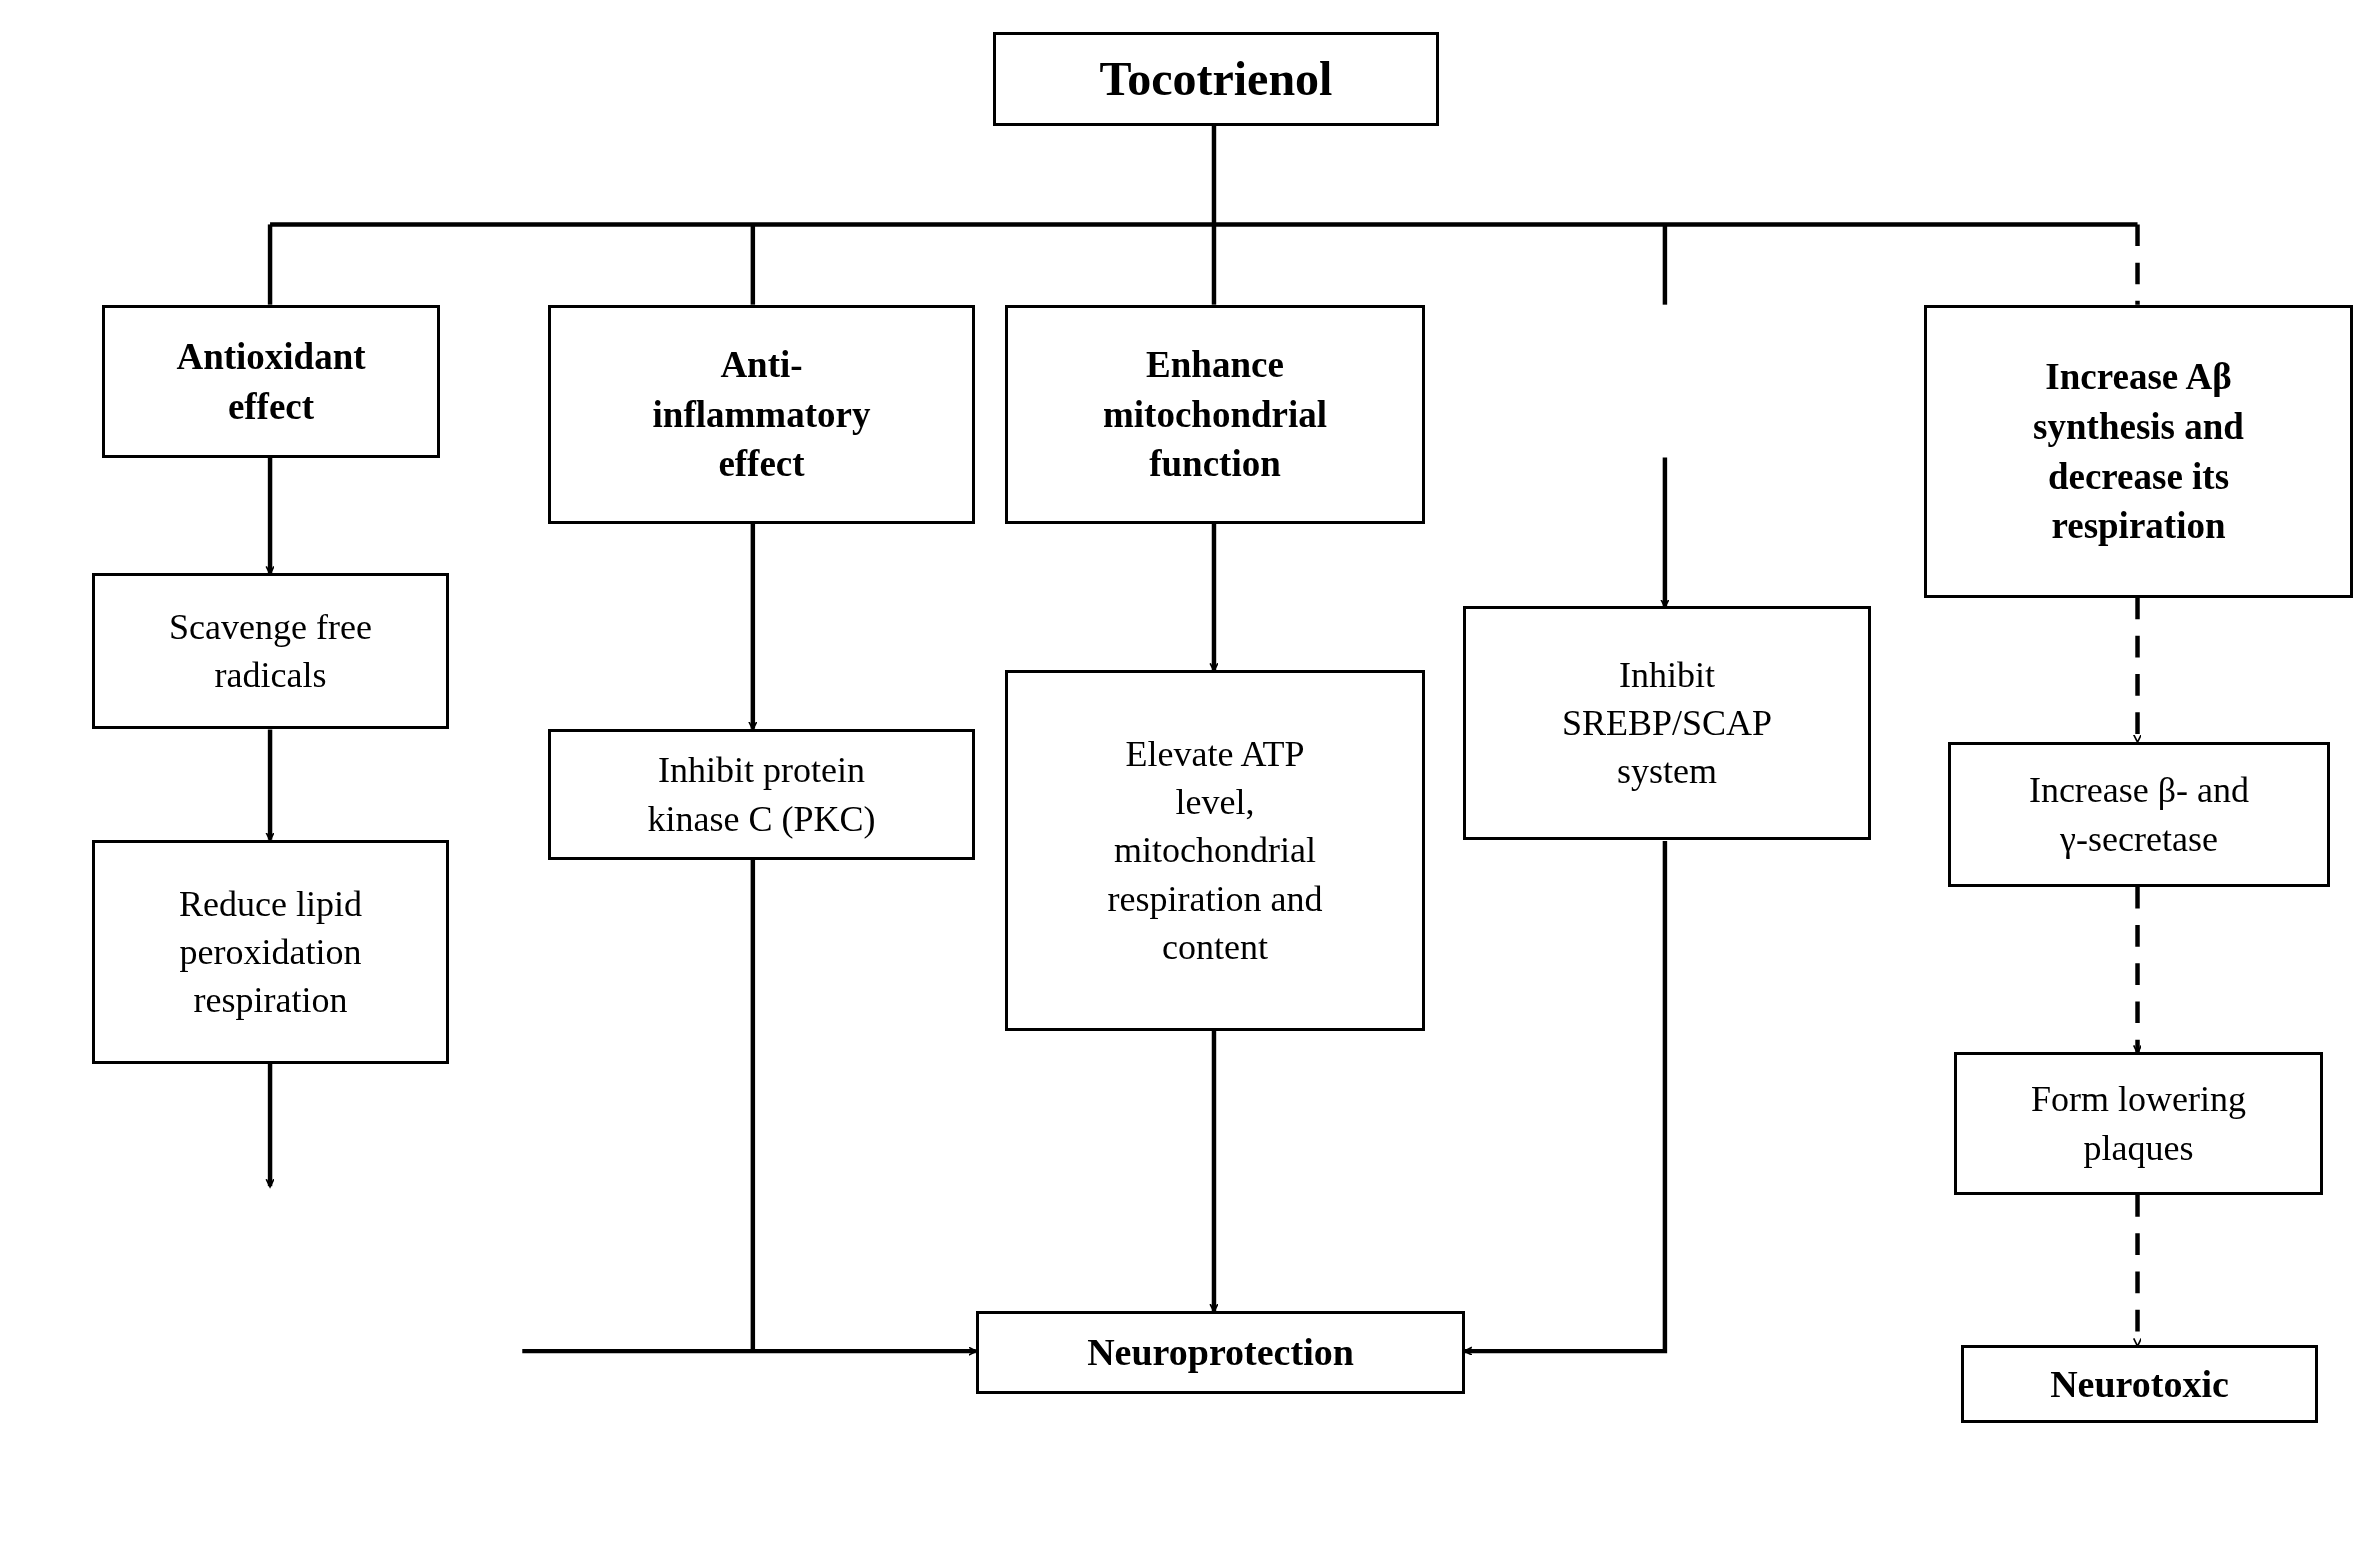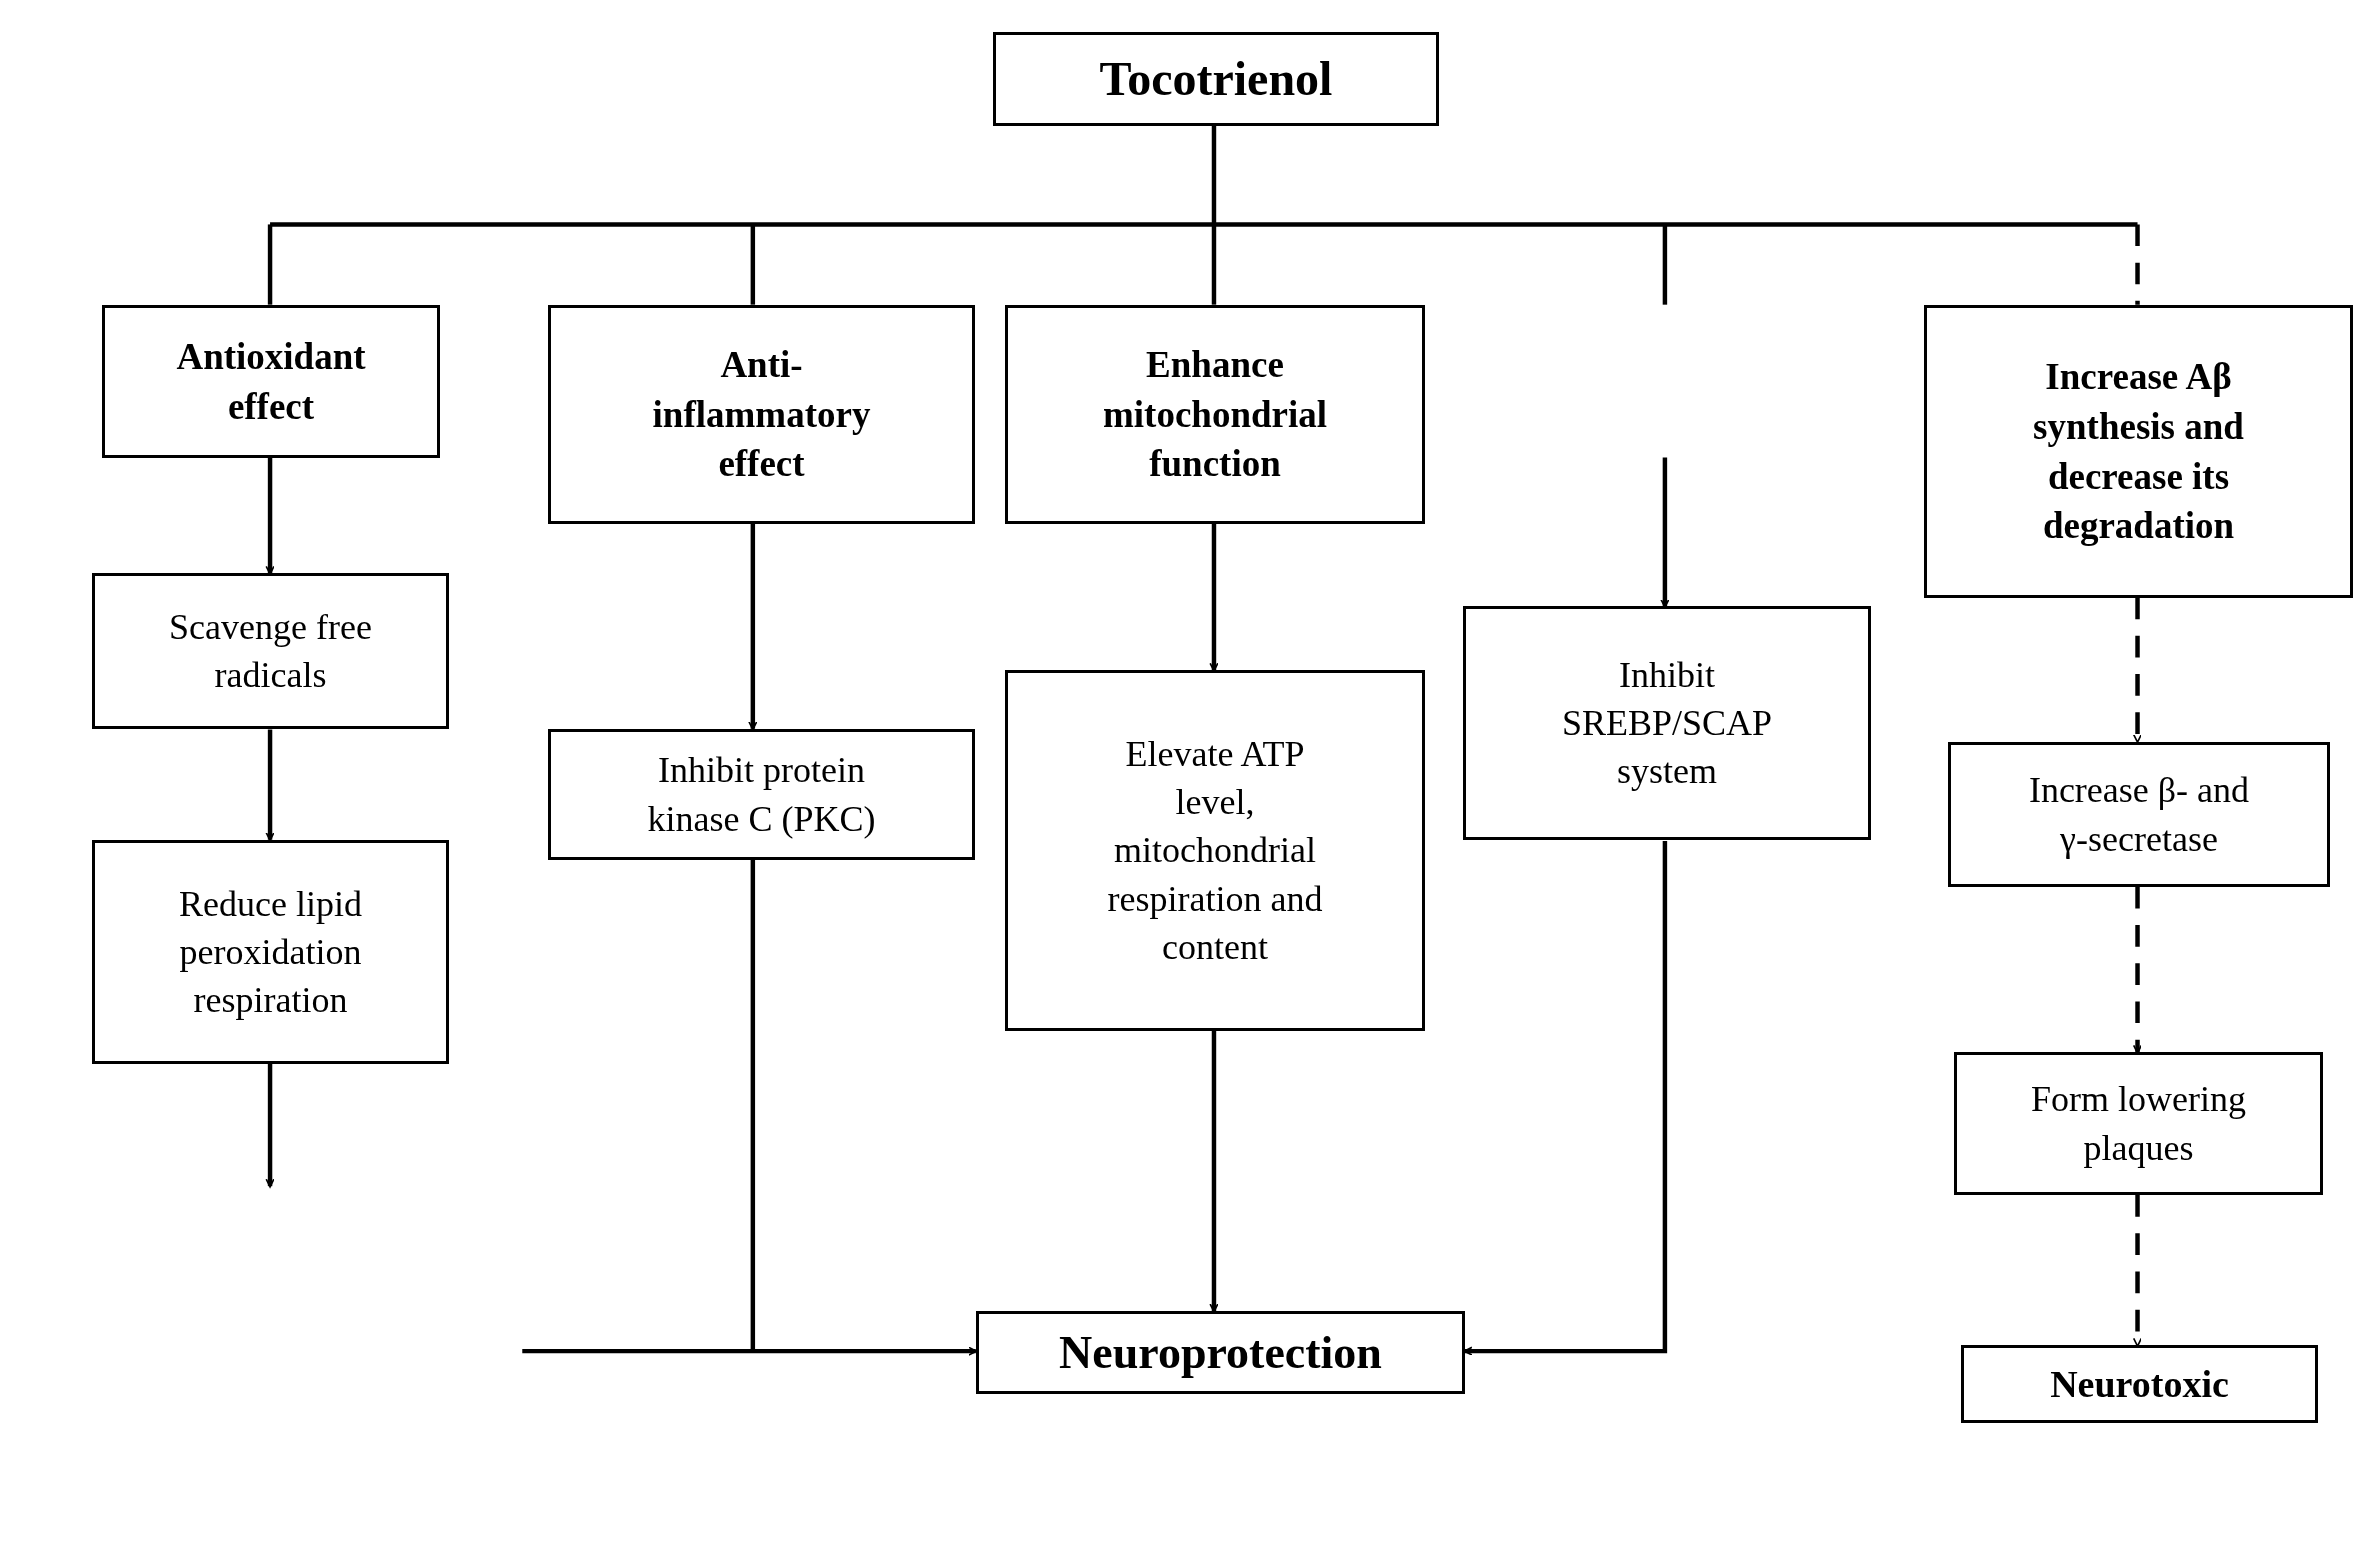--- a/index.html
+++ b/index.html
@@ -77,21 +77,21 @@
     <span class="txt">Enhance
 mitochondrial
 function</span>
   </div>
 
 
   <div class="node b" style="left:1924px;top:305px;width:429px;height:293px;font-size:37px;">
     <span class="txt">Increase Aβ
 synthesis and
 decrease its
-degradation</span>
+respiration</span>
   </div>
 
   <div class="node r" style="left:92px;top:573px;width:357px;height:156px;font-size:36px;">
     <span class="txt">Scavenge free
 radicals</span>
   </div>
 
   <div class="node r" style="left:92px;top:840px;width:357px;height:224px;font-size:36px;">
     <span class="txt">Reduce lipid
 peroxidation
@@ -121,21 +121,21 @@
   <div class="node r" style="left:1948px;top:742px;width:382px;height:145px;font-size:36px;">
     <span class="txt">Increase β- and
 γ-secretase</span>
   </div>
 
   <div class="node r" style="left:1954px;top:1052px;width:369px;height:143px;font-size:36px;">
     <span class="txt">Form lowering
 plaques</span>
   </div>
 
-  <div class="node b" style="left:976px;top:1311px;width:489px;height:83px;font-size:46px;">
+  <div class="node b" style="left:976px;top:1311px;width:489px;height:83px;font-size:38px;">
     <span class="txt">Neuroprotection</span>
   </div>
 
   <div class="node b" style="left:1961px;top:1345px;width:357px;height:78px;font-size:38px;">
     <span class="txt">Neurotoxic</span>
   </div>
 
 </div>
 
 

